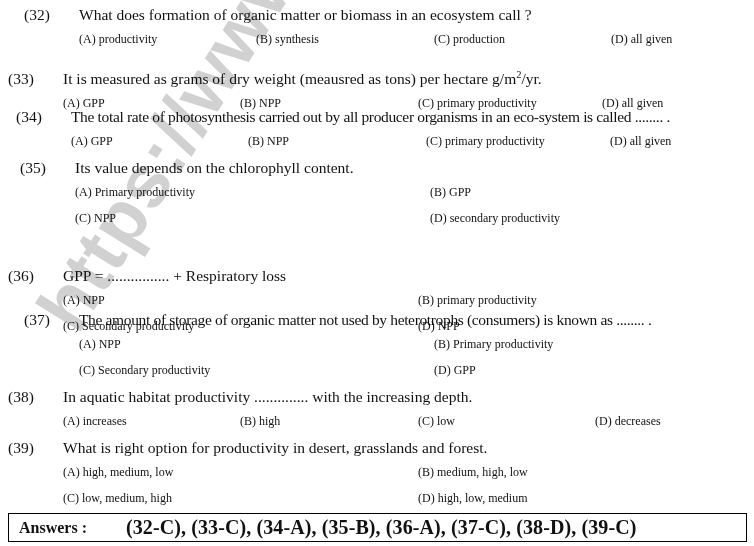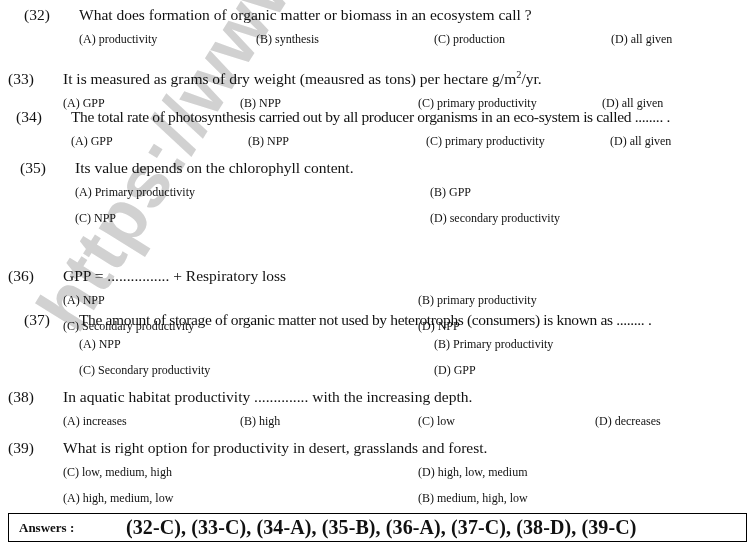--- a/index.html
+++ b/index.html
@@ -105,21 +105,21 @@
     left: 0; top: 0;
     width: 100%;
     height: 100%;
     line-height: 27px;
     white-space: nowrap;
   }
   #answers-label {
     position: absolute;
     left: 10px; top: 0;
     font-weight: 700;
-    font-size: 13px;
+    font-size: 16px;
     font-family: "Liberation Serif", "DejaVu Serif", serif;
   }
   #answers-list {
     position: absolute;
     left: 117px; top: 0;
     font-weight: 700;
     font-size: 20px;
     letter-spacing: 0.1px;
   }
 </style>
@@ -228,26 +228,26 @@
       <span class="opt col-d">(D)  decreases</span>
     </div>
   </div>
 
   <div class="qblock" style="position:absolute;left:0;top:435px;width:754px;">
     <div class="row">
       <span class="qnum">(39)</span>
       <span class="qtext">What is right option for productivity in desert, grasslands and forest.</span>
     </div>
     <div class="row">
+      <span class="opt col-a">(A) high, medium, low</span>
+      <span class="opt col-b2">(B) medium, high, low</span>
+    </div>
+    <div class="row">
       <span class="opt col-a">(C) low, medium, high</span>
       <span class="opt col-b2">(D) high, low, medium</span>
-    </div>
-    <div class="row">
-      <span class="opt col-a">(A) high, medium, low</span>
-      <span class="opt col-b2">(B) medium, high, low</span>
     </div>
   </div>
 
 </div>
 
 <div id="answers-box">
   <div id="answers-inner">
     <span id="answers-label">Answers :</span>
     <span id="answers-list">(32-C), (33-C), (34-A), (35-B), (36-A), (37-C), (38-D), (39-C)</span>
   </div>

